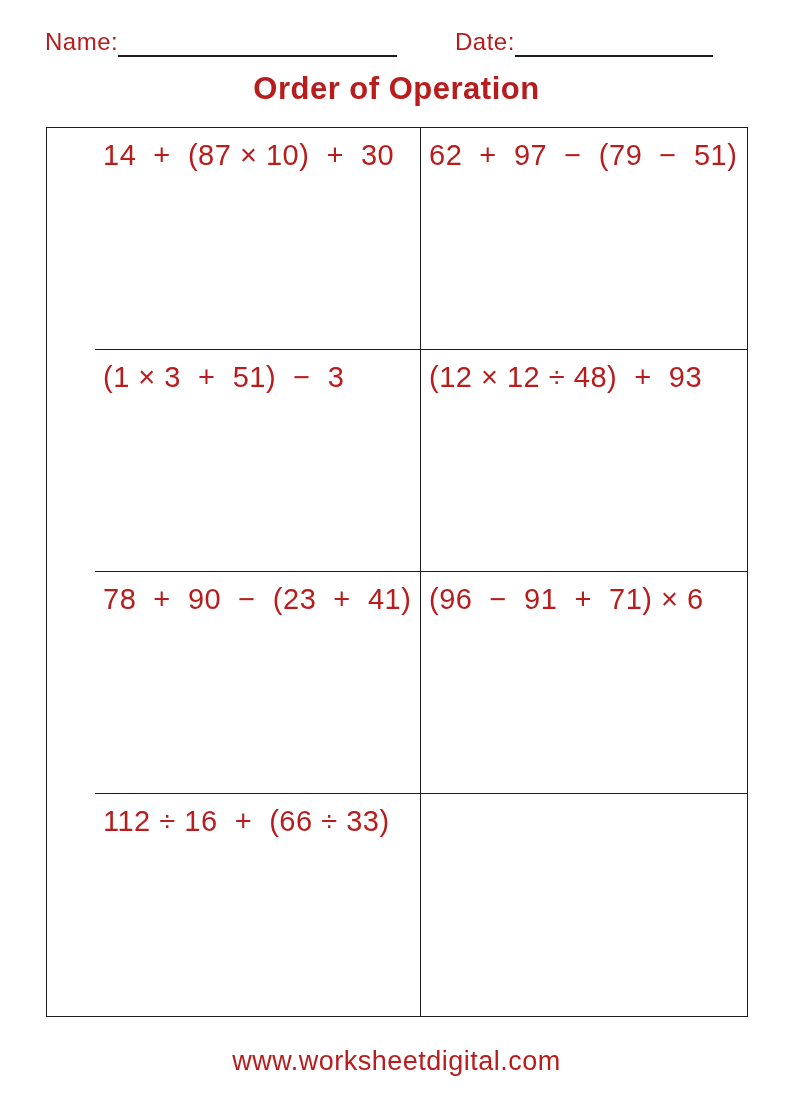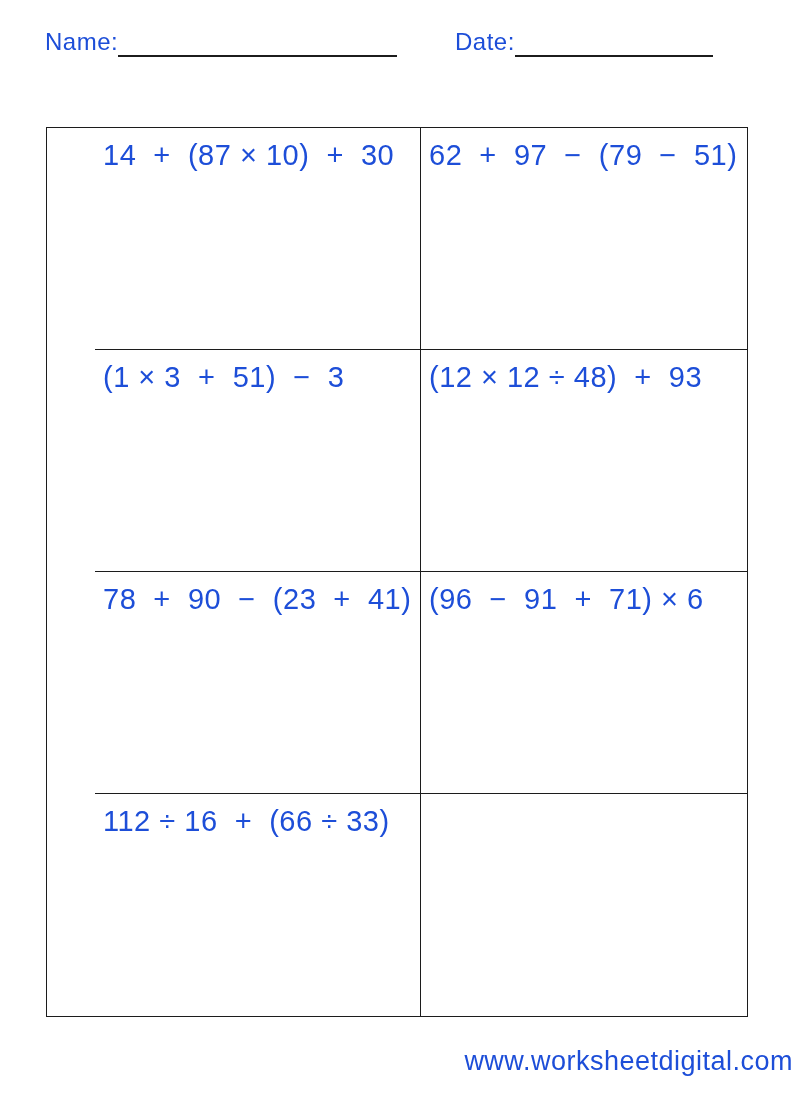--- a/index.html
+++ b/index.html
@@ -6,21 +6,21 @@
     margin: 0;
     padding: 0;
     background: #ffffff;
   }
   .page {
     position: relative;
     width: 793px;
     height: 1120px;
     background: #ffffff;
     font-family: "Liberation Sans", sans-serif;
-    color: #1d4ed8;
+    color: #b91c1c;
     overflow: hidden;
   }
   .header {
     position: absolute;
     top: 28px;
     left: 45px;
     width: 703px;
     display: flex;
     align-items: flex-end;
   }
@@ -78,41 +78,42 @@
     font-size: 29px;
     letter-spacing: 0.5px;
     white-space: pre;
     line-height: 1.25;
   }
   .footer {
     position: absolute;
     top: 1046px;
     left: 0;
     width: 100%;
-    text-align: right;
+    text-align: center;
     font-size: 27px;
     letter-spacing: 0.5px;
   }
 </style>
 </head>
 <body>
 
 <div class="page">
 
   <div class="header">
     <div class="field name-field">
       <span class="field-label">Name:</span>
       <span class="field-line"></span>
     </div>
     <div class="field date-field">
       <span class="field-label">Date:</span>
       <span class="field-line"></span>
     </div>
   </div>
 
+  <h1 class="title">Order of Operation</h1>
 
   <div class="grid">
     <div class="cell">
       <span class="expr">14  +  (87 × 10)  +  30</span>
     </div>
     <div class="cell">
       <span class="expr">62  +  97  −  (79  −  51)</span>
     </div>
     <div class="cell">
       <span class="expr">(1 × 3  +  51)  −  3</span>

